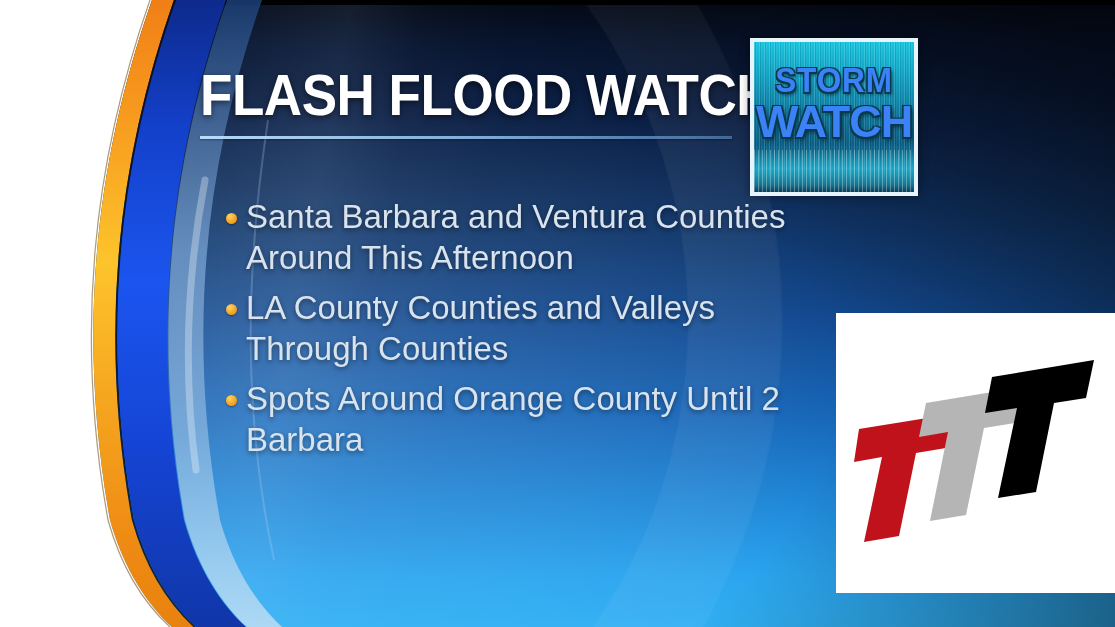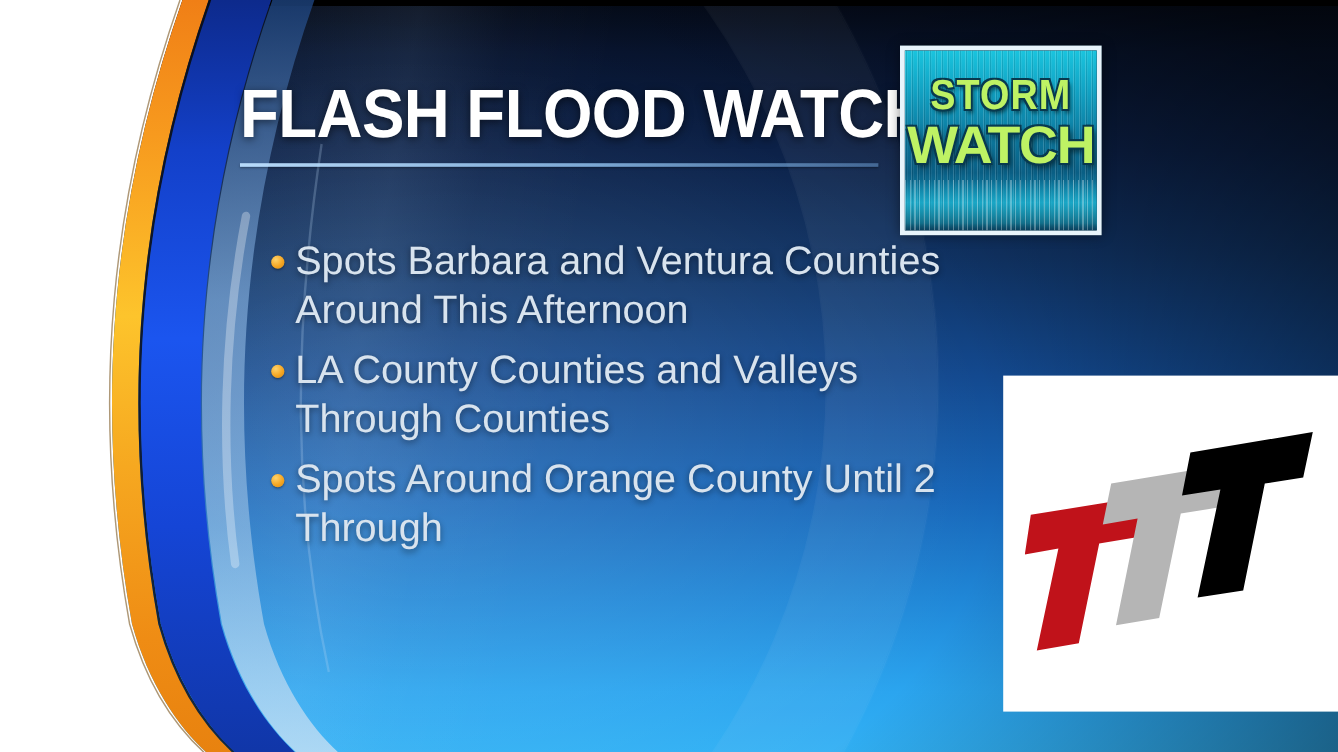--- a/index.html
+++ b/index.html
@@ -155,21 +155,21 @@
         rgba(255,255,255,0.0) 1px, rgba(255,255,255,0.0) 4px),
       linear-gradient(0deg, rgba(8,60,88,0.85) 0%, rgba(40,200,225,0.45) 55%, rgba(0,0,0,0) 100%);
   }
   .storm-logo-text {
     position: absolute;
     left: 0; right: 0;
     top: 20px;
     text-align: center;
     font-family: "Liberation Sans", sans-serif;
     font-weight: bold;
-    color: #bef264;
+    color: #3b82f6;
   }
   .storm-word-storm {
     display: block;
     font-size: 35px;
     line-height: 35px;
     letter-spacing: 1px;
     transform: scaleX(0.90);
     text-shadow:
       -1.5px -1.5px 0 #08394f,
        1.5px -1.5px 0 #08394f,
@@ -309,34 +309,34 @@
     <div class="storm-logo-text">
       <span class="storm-word-storm">STORM</span>
       <span class="storm-word-watch">WATCH</span>
     </div>
   </div>
 
   <div class="bullets">
 
     <div class="bullet-item">
       <span class="bullet-dot"></span>
-      <div class="bullet-line">Spots Barbara and Ventura Counties</div>
+      <div class="bullet-line">Santa Barbara and Ventura Counties</div>
       <div class="bullet-line">Around This Afternoon</div>
     </div>
 
     <div class="bullet-item">
       <span class="bullet-dot"></span>
       <div class="bullet-line">LA County Counties and Valleys</div>
       <div class="bullet-line">Through Counties</div>
     </div>
 
     <div class="bullet-item">
       <span class="bullet-dot"></span>
       <div class="bullet-line">Spots Around Orange County Until 2</div>
-      <div class="bullet-line">Through</div>
+      <div class="bullet-line">Barbara</div>
     </div>
 
   </div>
 
   <div class="overlay-box">
     <svg class="ttt-logo" viewBox="0 0 252 200" xmlns="http://www.w3.org/2000/svg">
 
       <g>
         <path d="M 5,76 L 98,61 L 92,95 L 62,100 L 45,183 L 10,189 L 28,104 L 0,109 Z" fill="#c0121a"></path>
       </g>

